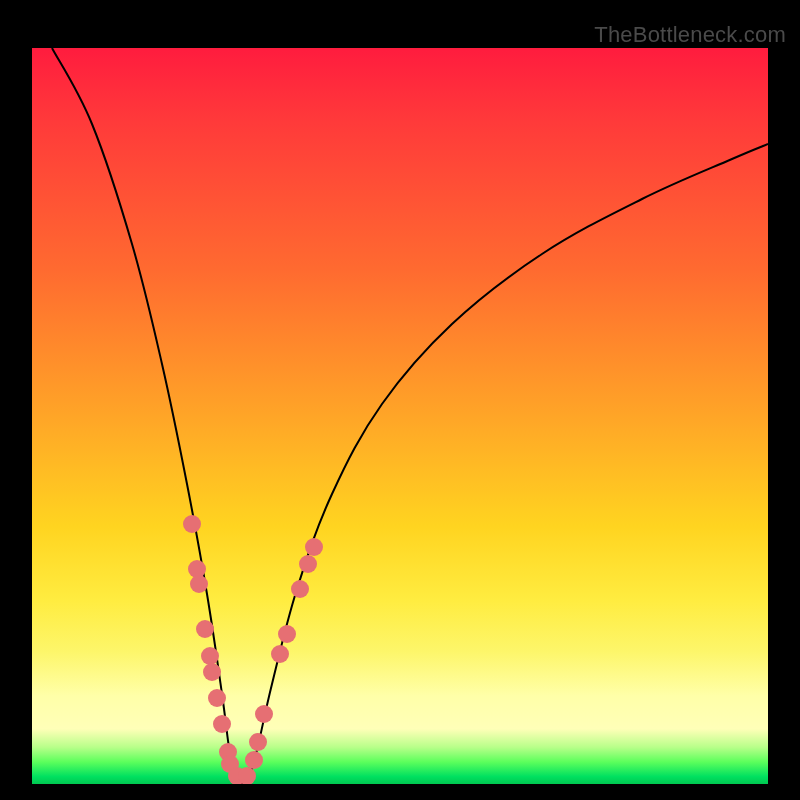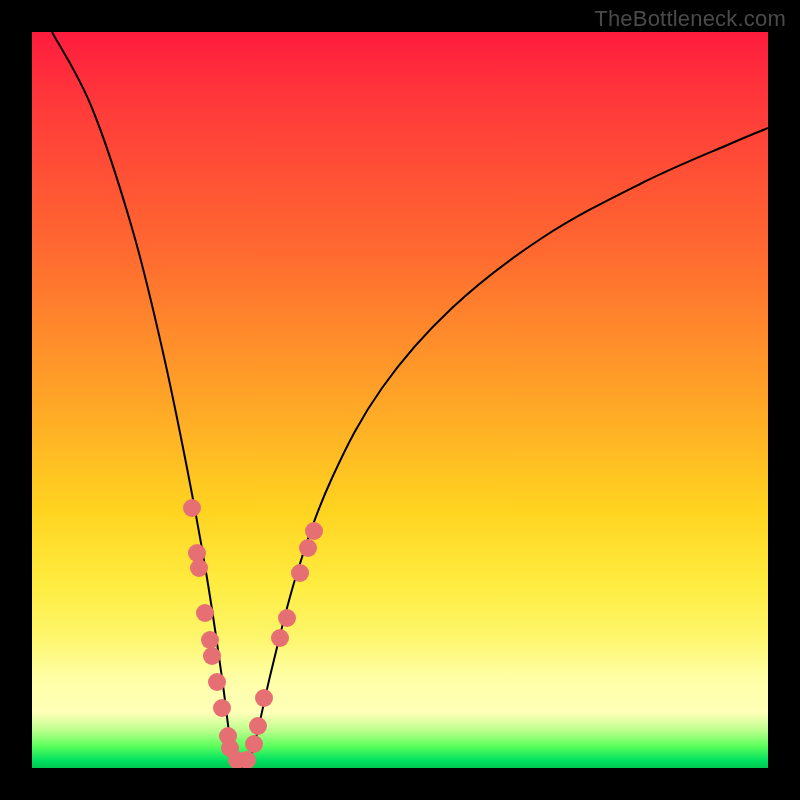--- a/index.html
+++ b/index.html
@@ -6,21 +6,21 @@
     margin: 0;
     padding: 0;
     width: 800px;
     height: 800px;
     overflow: hidden;
     background: #000;
     font-family: Arial, Helvetica, sans-serif;
   }
   .frame {
     position: absolute;
-    left: 0; top: 0;
+    left: 0; top: 16px;
     width: 800px; height: 560px;
     background: #000;
   }
   .plot-area {
     position: absolute;
     left: 32px;
     top: 32px;
     width: 736px;
     height: 736px;
     overflow: hidden;

